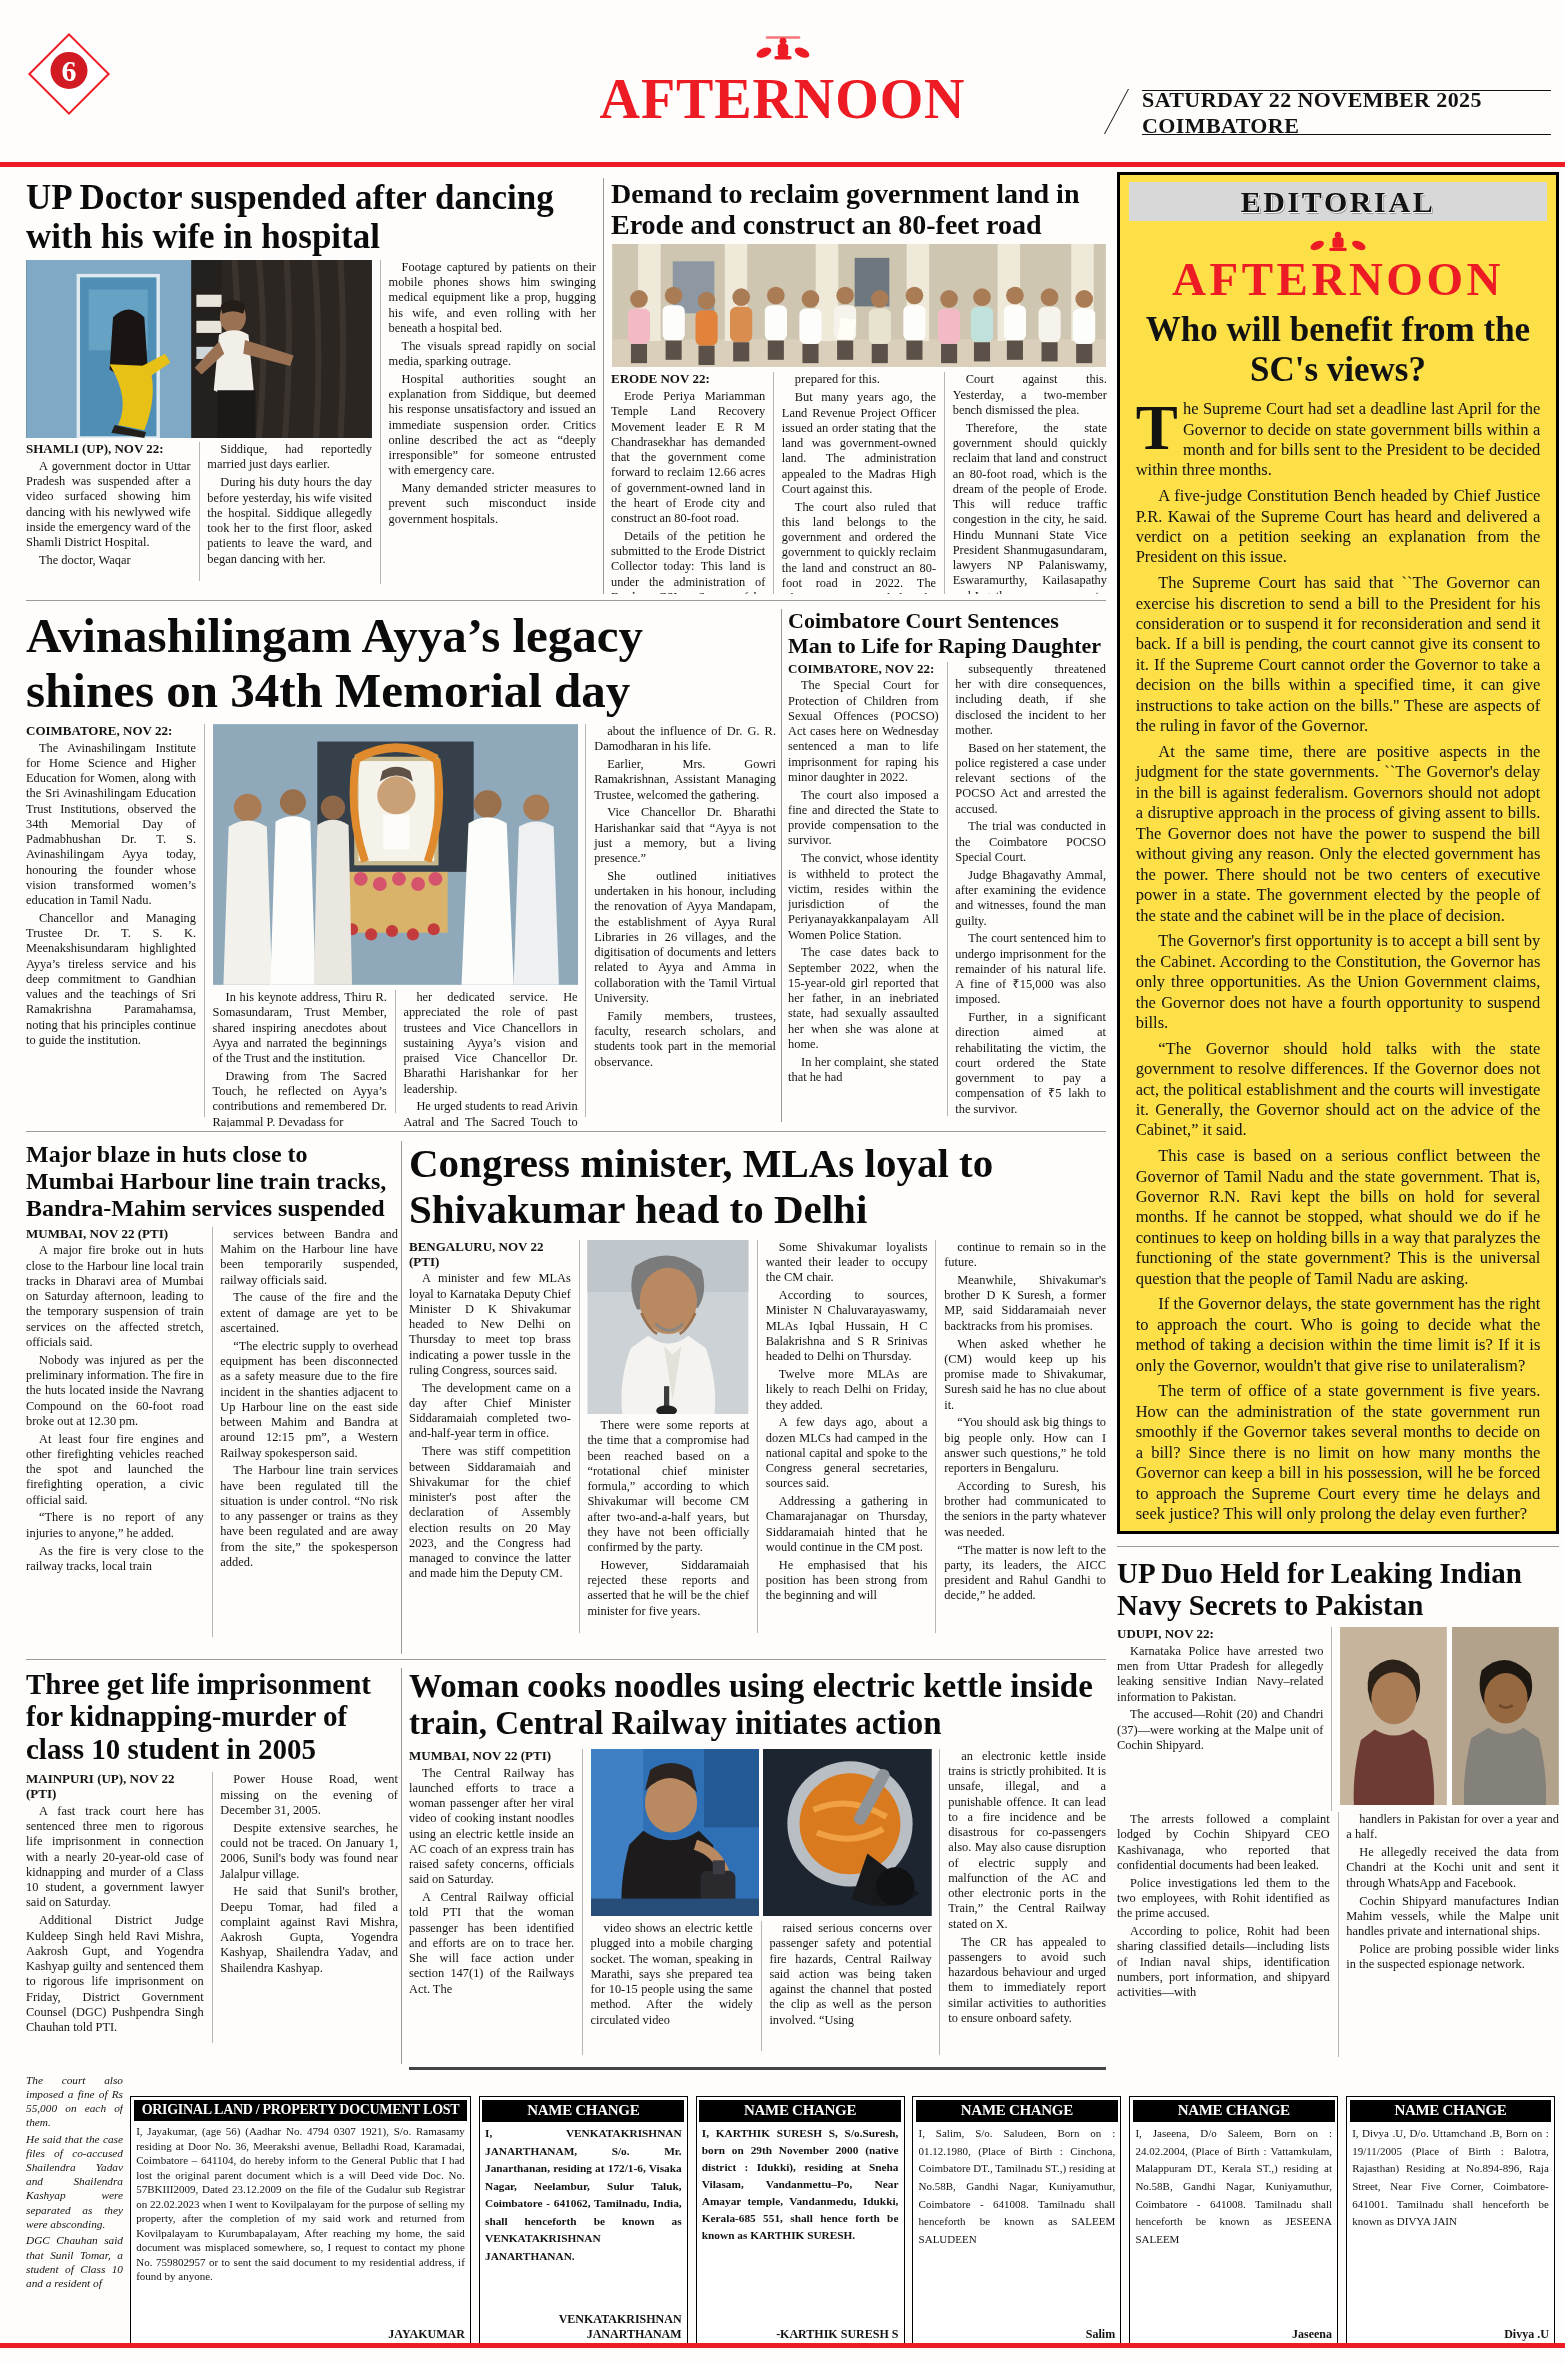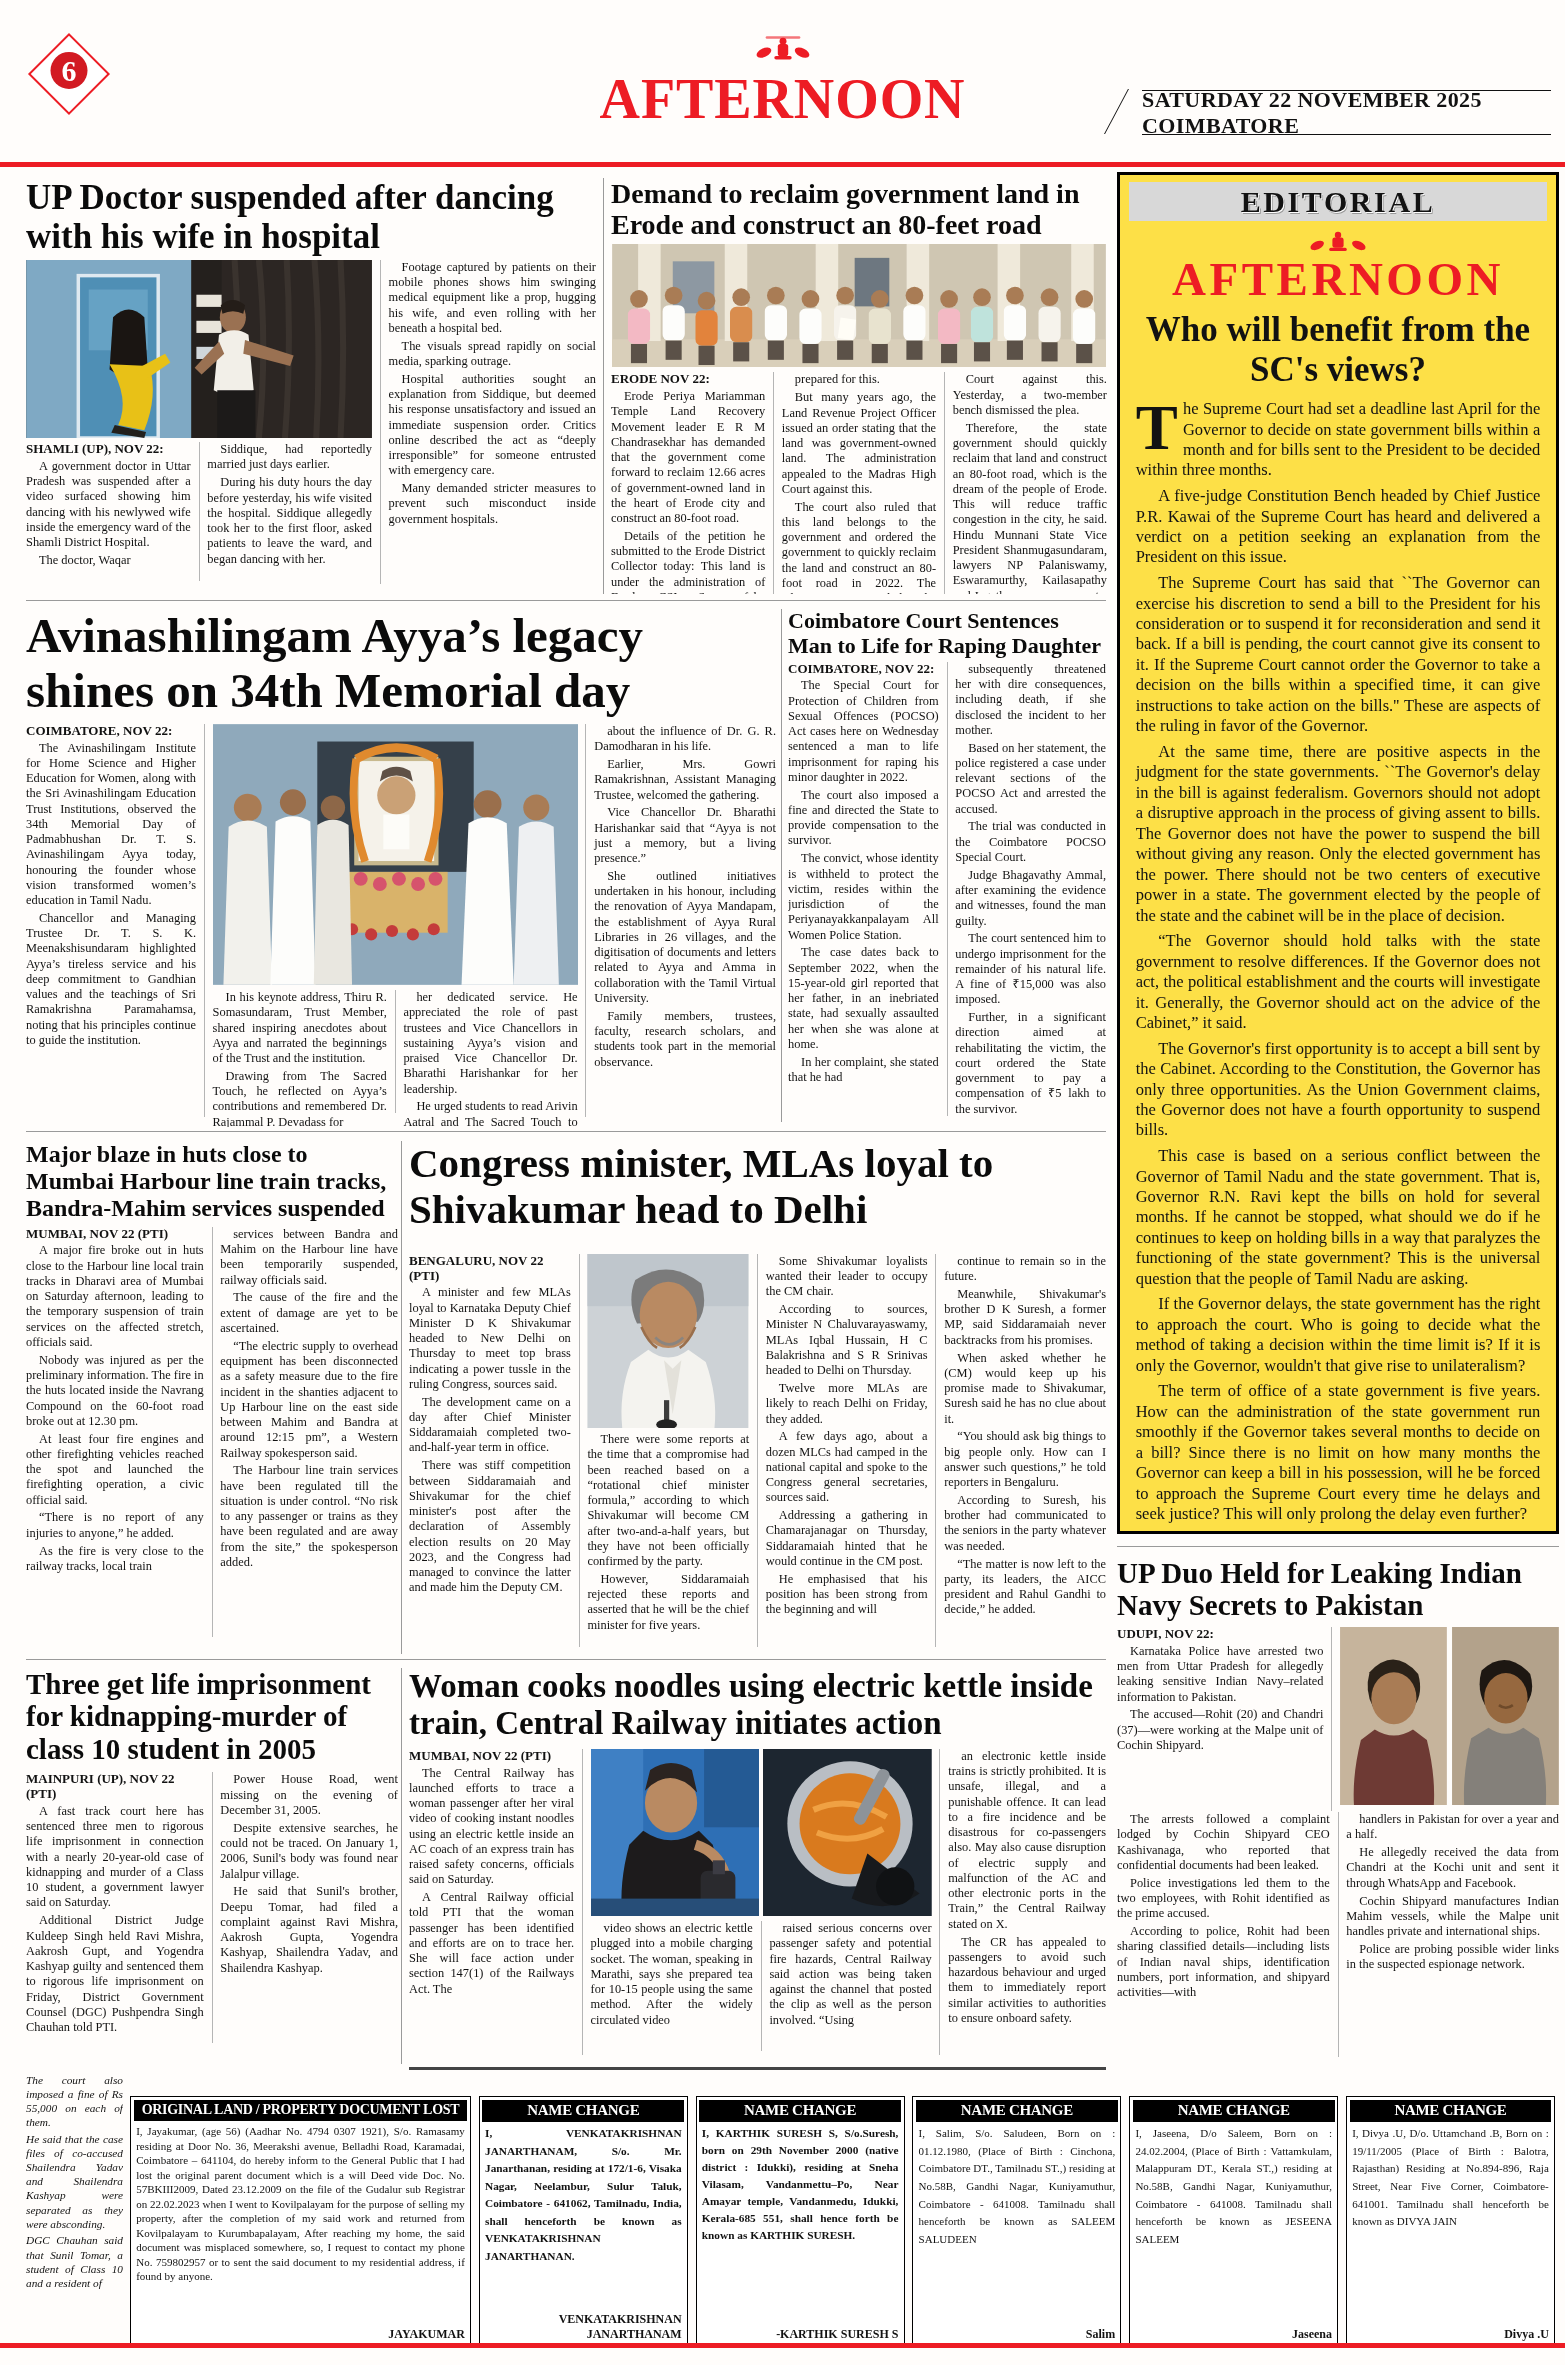--- a/index.html
+++ b/index.html
@@ -215,22 +215,22 @@
       </g>
     </svg>
     <div class="ed-brand">AFTERNOON</div>
     <div class="ed-head">Who will benefit from the SC's views?</div>
     <div class="ed-body">
       <p class="lead"><span class="dropcap">T</span><span>he Supreme Court had set a deadline last April for the Governor to decide on state government bills within a month and for bills sent to the President to be decided within three months.</span></p>
       <div>
           <p>A five-judge Constitution Bench headed by Chief Justice P.R. Kawai of the Supreme Court has heard and delivered a verdict on a petition seeking an explanation from the President on this issue.</p>
           <p>The Supreme Court has said that ``The Governor can exercise his discretion to send a bill to the President for his consideration or to suspend it for reconsideration and send it back. If a bill is pending, the court cannot give its consent to it. If the Supreme Court cannot order the Governor to take a decision on the bills within a specified time, it can give instructions to take action on the bills.'' These are aspects of the ruling in favor of the Governor.</p>
           <p>At the same time, there are positive aspects in the judgment for the state governments. ``The Governor's delay in the bill is against federalism. Governors should not adopt a disruptive approach in the process of giving assent to bills. The Governor does not have the power to suspend the bill without giving any reason. Only the elected government has the power. There should not be two centers of executive power in a state. The government elected by the people of the state and the cabinet will be in the place of decision.</p>
+          <p>The Governor's first opportunity is to accept a bill sent by the Cabinet. According to the Constitution, the Governor has only three opportunities. As the Union Government claims, the Governor does not have a fourth opportunity to suspend bills.</p>
           <p>“The Governor should hold talks with the state government to resolve differences. If the Governor does not act, the political establishment and the courts will investigate it. Generally, the Governor should act on the advice of the Cabinet,” it said.</p>
-          <p>The Governor's first opportunity is to accept a bill sent by the Cabinet. According to the Constitution, the Governor has only three opportunities. As the Union Government claims, the Governor does not have a fourth opportunity to suspend bills.</p>
           <p>This case is based on a serious conflict between the Governor of Tamil Nadu and the state government. That is, Governor R.N. Ravi kept the bills on hold for several months. If he cannot be stopped, what should we do if he continues to keep on holding bills in a way that paralyzes the functioning of the state government? This is the universal question that the people of Tamil Nadu are asking.</p>
           <p>If the Governor delays, the state government has the right to approach the court. Who is going to decide what the method of taking a decision within the time limit is? If it is only the Governor, wouldn't that give rise to unilateralism?</p>
           <p>The term of office of a state government is five years. How can the administration of the state government run smoothly if the Governor takes several months to decide on a bill? Since there is no limit on how many months the Governor can keep a bill in his possession, will he be forced to approach the Supreme Court every time he delays and seek justice? This will only prolong the delay even further?</p>
           <p>That is why Tamil Nadu Chief Minister M.K. Stalin has firmly stated that we will not rest until a deadline is set for the governors!</p>
         </div>
     </div>
   </div>
 
   <div class="hrule" style="left:26px;top:600px;width:1080px"></div>
 
@@ -362,21 +362,21 @@
             <p>The Harbour line train services have been regulated till the situation is under control. “No risk to any passenger or trains as they have been regulated and are away from the site,” the spokesperson added.</p>
           </div>
       </div>
     </div>
   </div>
 
   <div class="vrule" style="left:401px;top:1141px;height:513px"></div>
 
   <div class="art" style="left:409px;top:1141px;width:697px;height:513px">
     <h2 style="font-size:41px">Congress minister, MLAs loyal to Shivakumar head to Delhi</h2>
-    <div class="cols" style="height:393px;margin-top:21px">
+    <div class="cols" style="height:393px;margin-top:7px">
       <div class="col b">
         <div class="dateline">BENGALURU, NOV 22 (PTI)</div>
         <div>
             <p>A minister and few MLAs loyal to Karnataka Deputy Chief Minister D K Shivakumar headed to New Delhi on Thursday to meet top brass indicating a power tussle in the ruling Congress, sources said.</p>
             <p>The development came on a day after Chief Minister Siddaramaiah completed two-and-half-year term in office.</p>
             <p>There was stiff competition between Siddaramaiah and Shivakumar for the chief minister's post after the declaration of Assembly election results on 20 May 2023, and the Congress had managed to convince the latter and made him the Deputy CM.</p>
           </div>
       </div>
       <div class="col">
         <svg class="photo" viewBox="0 0 185 200" style="height:174px;margin-bottom:4.3px">

